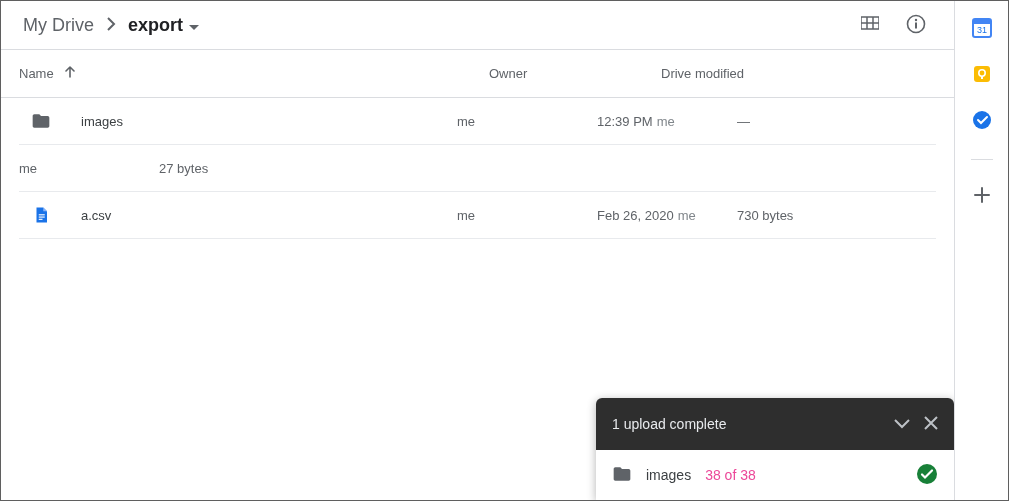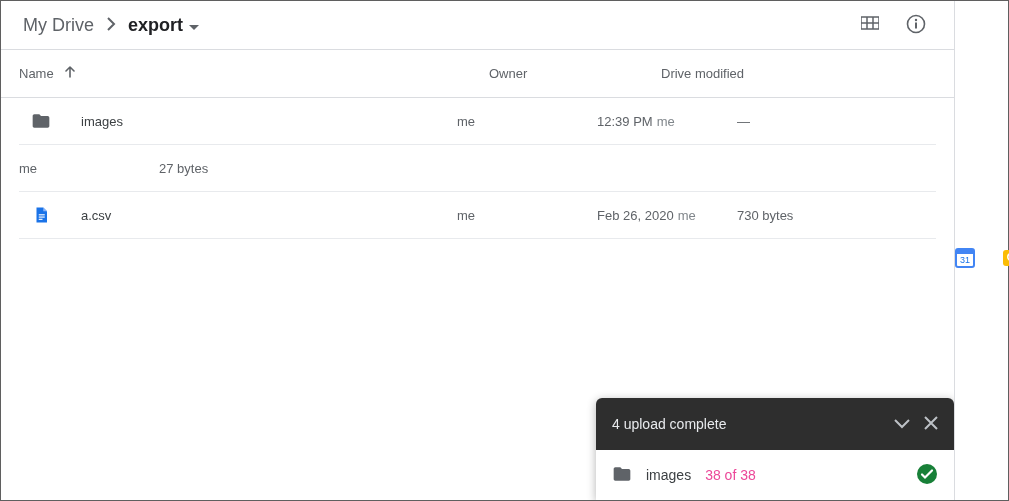--- a/index.html
+++ b/index.html
@@ -17,21 +17,21 @@
     position: relative;
     width: 1009px; height: 501px;
     border: 1px solid #5f5f5f;
   }
   .sidepanel {
     position: absolute;
     top: 0; right: 0; bottom: 0;
     width: 54px;
     border-left: 1px solid #dadce0;
     display: flex;
-    flex-direction: row;
+    flex-direction: column;
     align-items: center;
     padding-top: 18px;
     gap: 26px;
   }
   .side-icon { width: 20px; height: 20px; display:flex; align-items:center; justify-content:center; }
   .side-divider { width: 22px; height:1px; background:#dadce0; margin-top:2px; }
   .main {
     position: absolute;
     top: 0; left: 0; right: 54px; bottom: 0;
     overflow: hidden;
@@ -214,21 +214,21 @@
           <span class="file-name">a.csv</span>
         </div>
         <div class="col-owner"><span>me</span></div>
         <div class="col-mod"><span class="mod-main">Feb 26, 2020</span><span class="mod-by">me</span></div>
         <div class="col-size"><span>730 bytes</span></div>
       </div>
     </div>
 
     <div class="toast">
       <div class="toast-header">
-        <span class="toast-title">4 upload complete</span>
+        <span class="toast-title">1 upload complete</span>
         <span class="ticon">
           <span><svg width="16" height="10" viewBox="0 0 16 10">
                 <path d="M1 1l7 7 7-7" fill="none" stroke="#bdc1c6" stroke-width="2"></path>
               </svg></span>
         </span>
         <span class="ticon">
           <span><svg width="14" height="14" viewBox="0 0 14 14">
                 <path d="M1 1l12 12M13 1L1 13" stroke="#bdc1c6" stroke-width="2"></path>
               </svg></span>
         </span>

